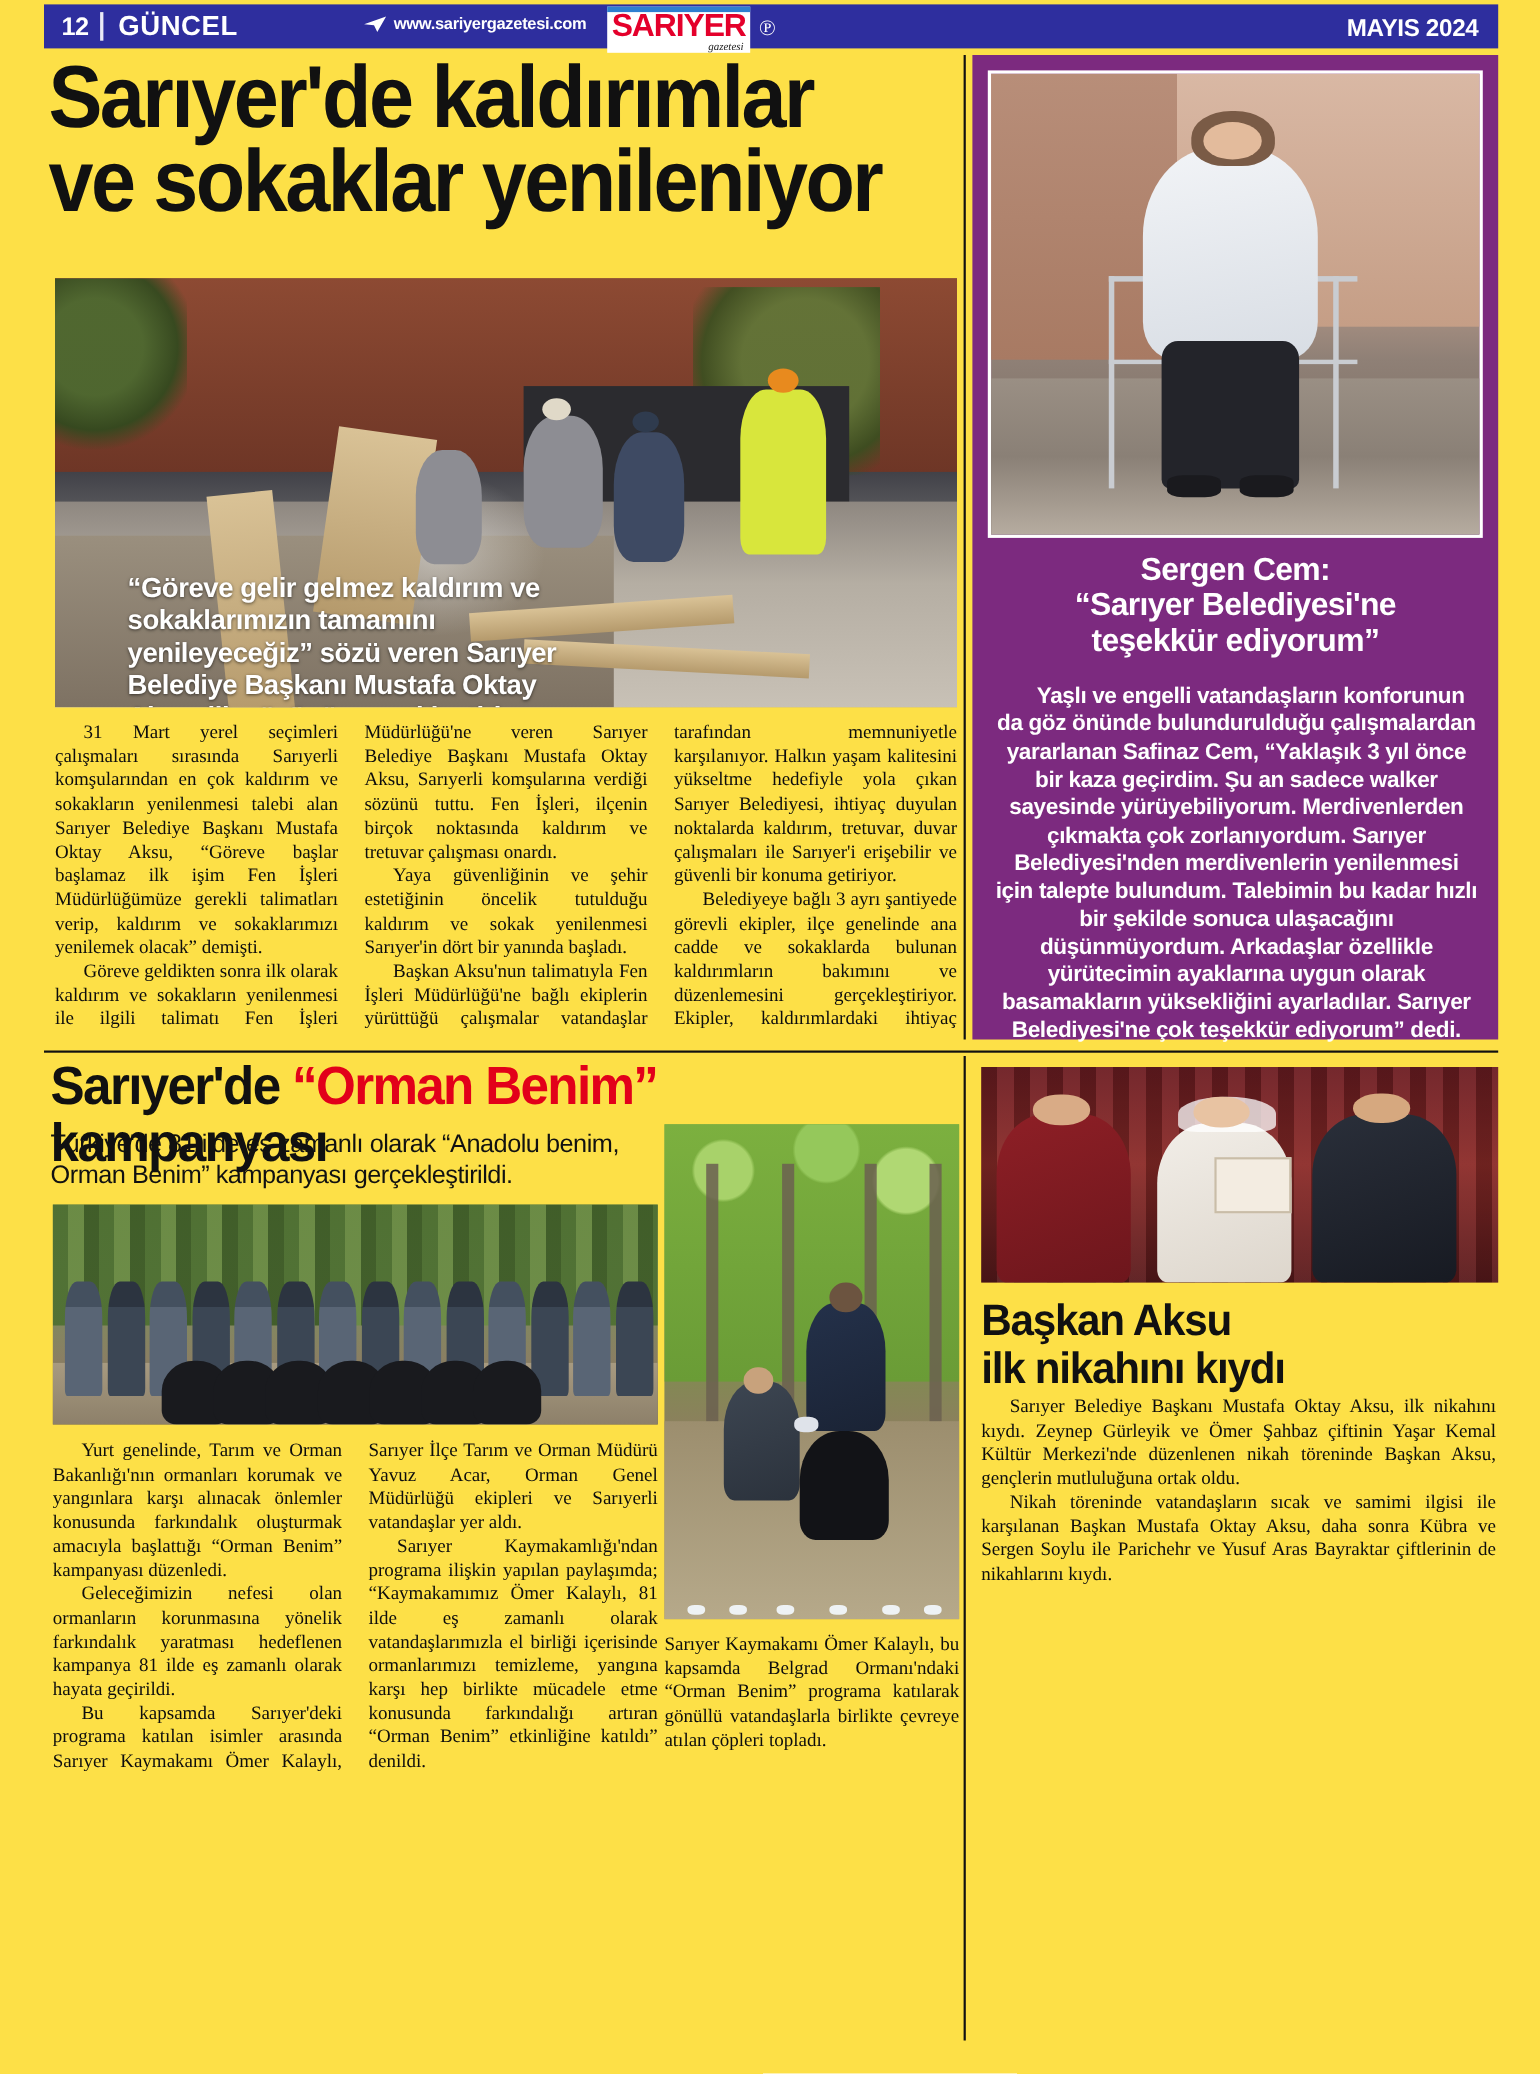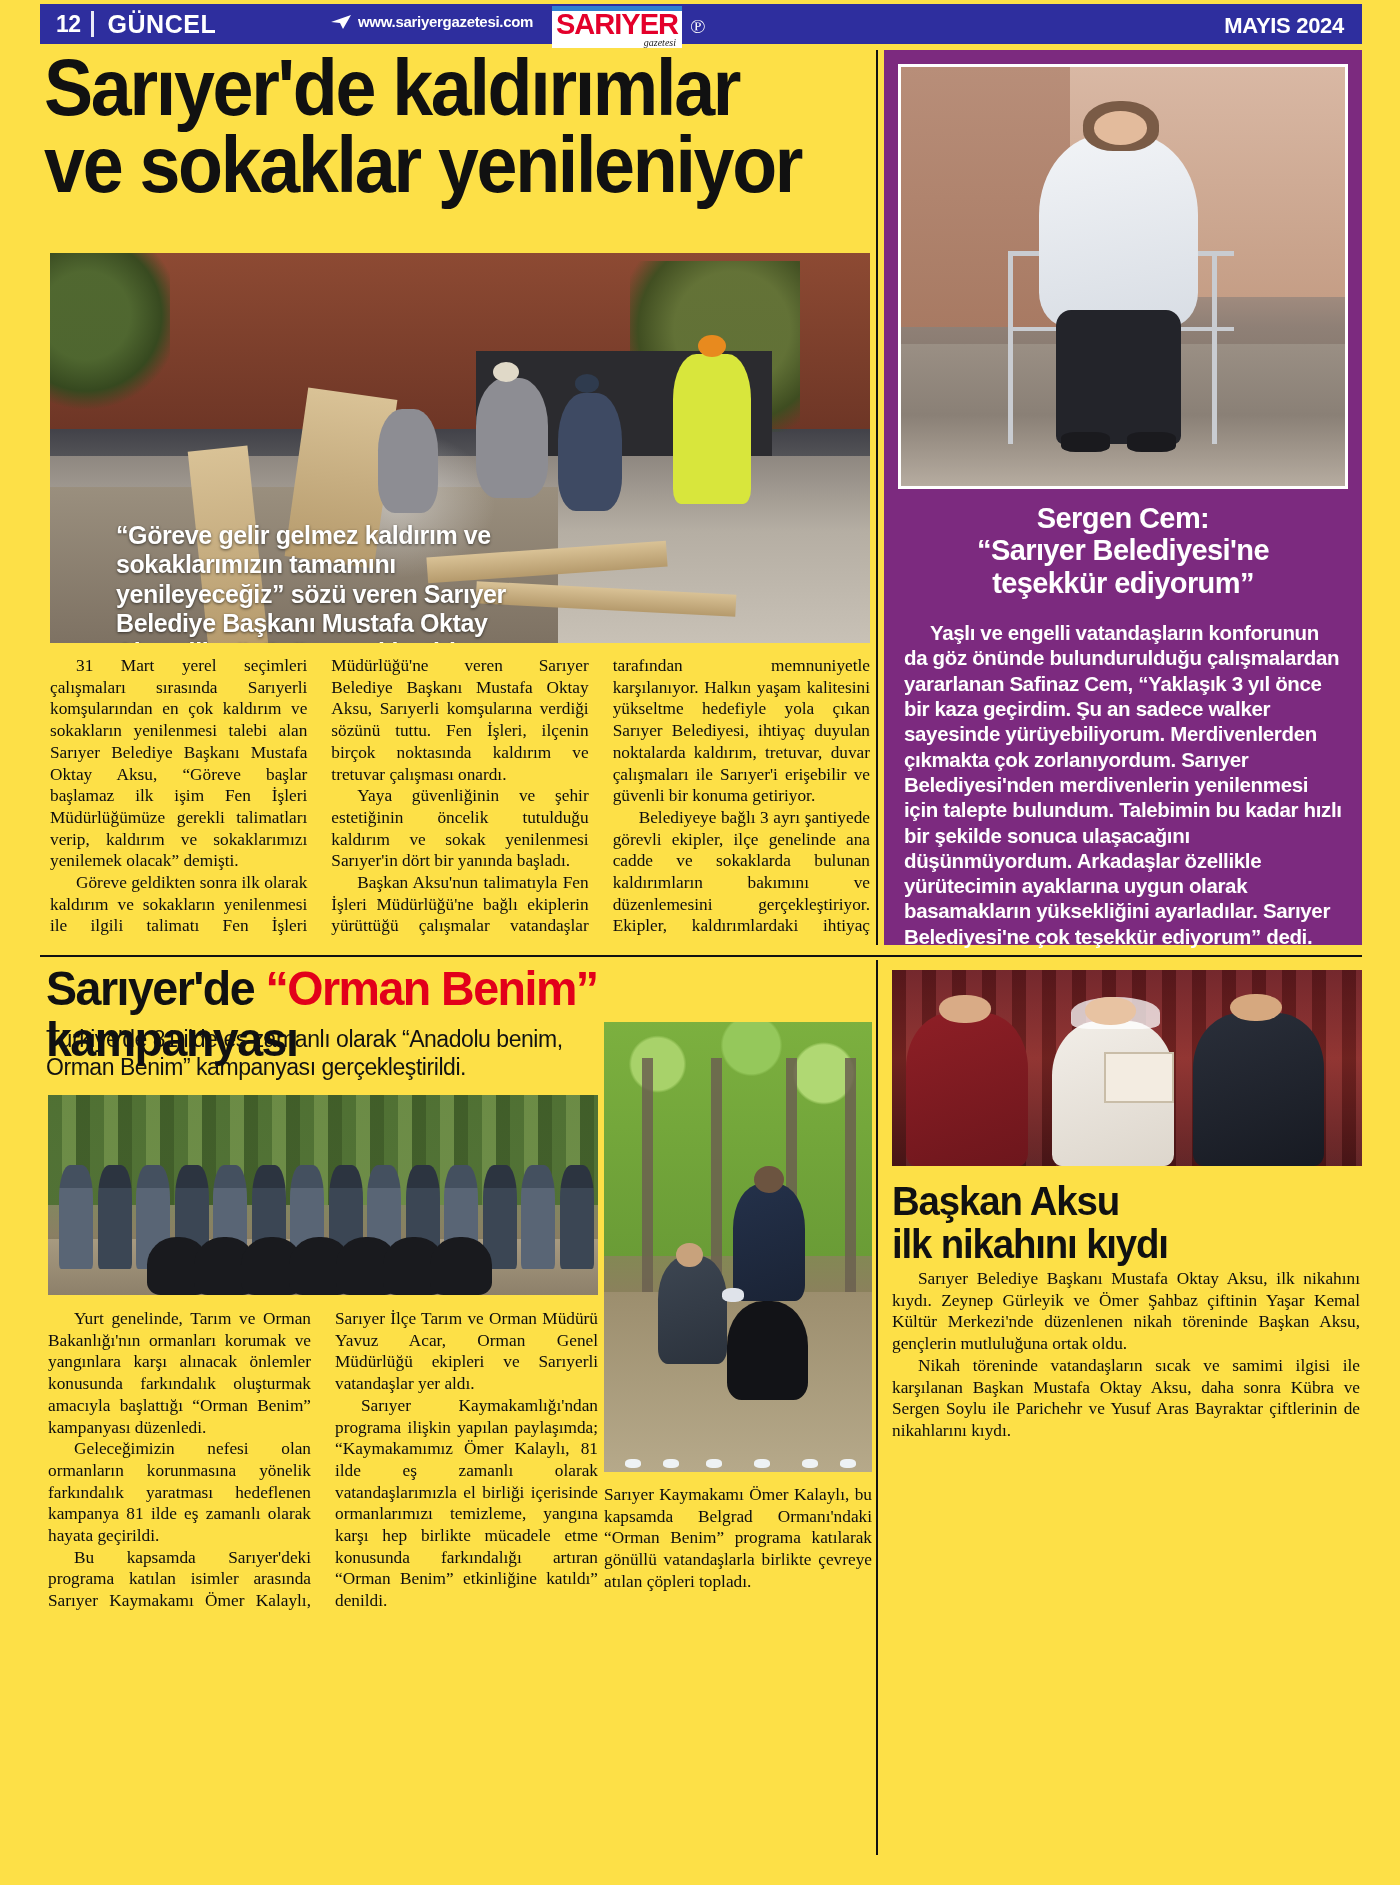--- a/index.html
+++ b/index.html
@@ -151,21 +151,21 @@
 
   .pb-title {
     position:absolute; left:14px; top:452px; width:450px;
     text-align:center; color:#fff;
     font-family:"Liberation Sans",sans-serif; font-weight:bold;
     font-size:29px; line-height:1.12; letter-spacing:-.6px;
   }
   .pb-body {
     position:absolute; left:20px; top:570px; width:440px;
     color:#fff; font-family:"Liberation Sans",sans-serif; font-weight:bold;
-    font-size:20.5px; line-height:1.235; letter-spacing:-.35px; text-align:left;
+    font-size:20.5px; line-height:1.235; letter-spacing:-.35px; text-align:center;
   }
   .pb-body p { text-indent:26px; margin:0; }
 
   
   .vdiv-top {
     position:absolute; left:876px; top:50px; width:2px; height:895px; background:#111;
   }
   .hdiv-mid {
     position:absolute; left:40px; top:955px; width:1322px; height:2px; background:#111;
   }

